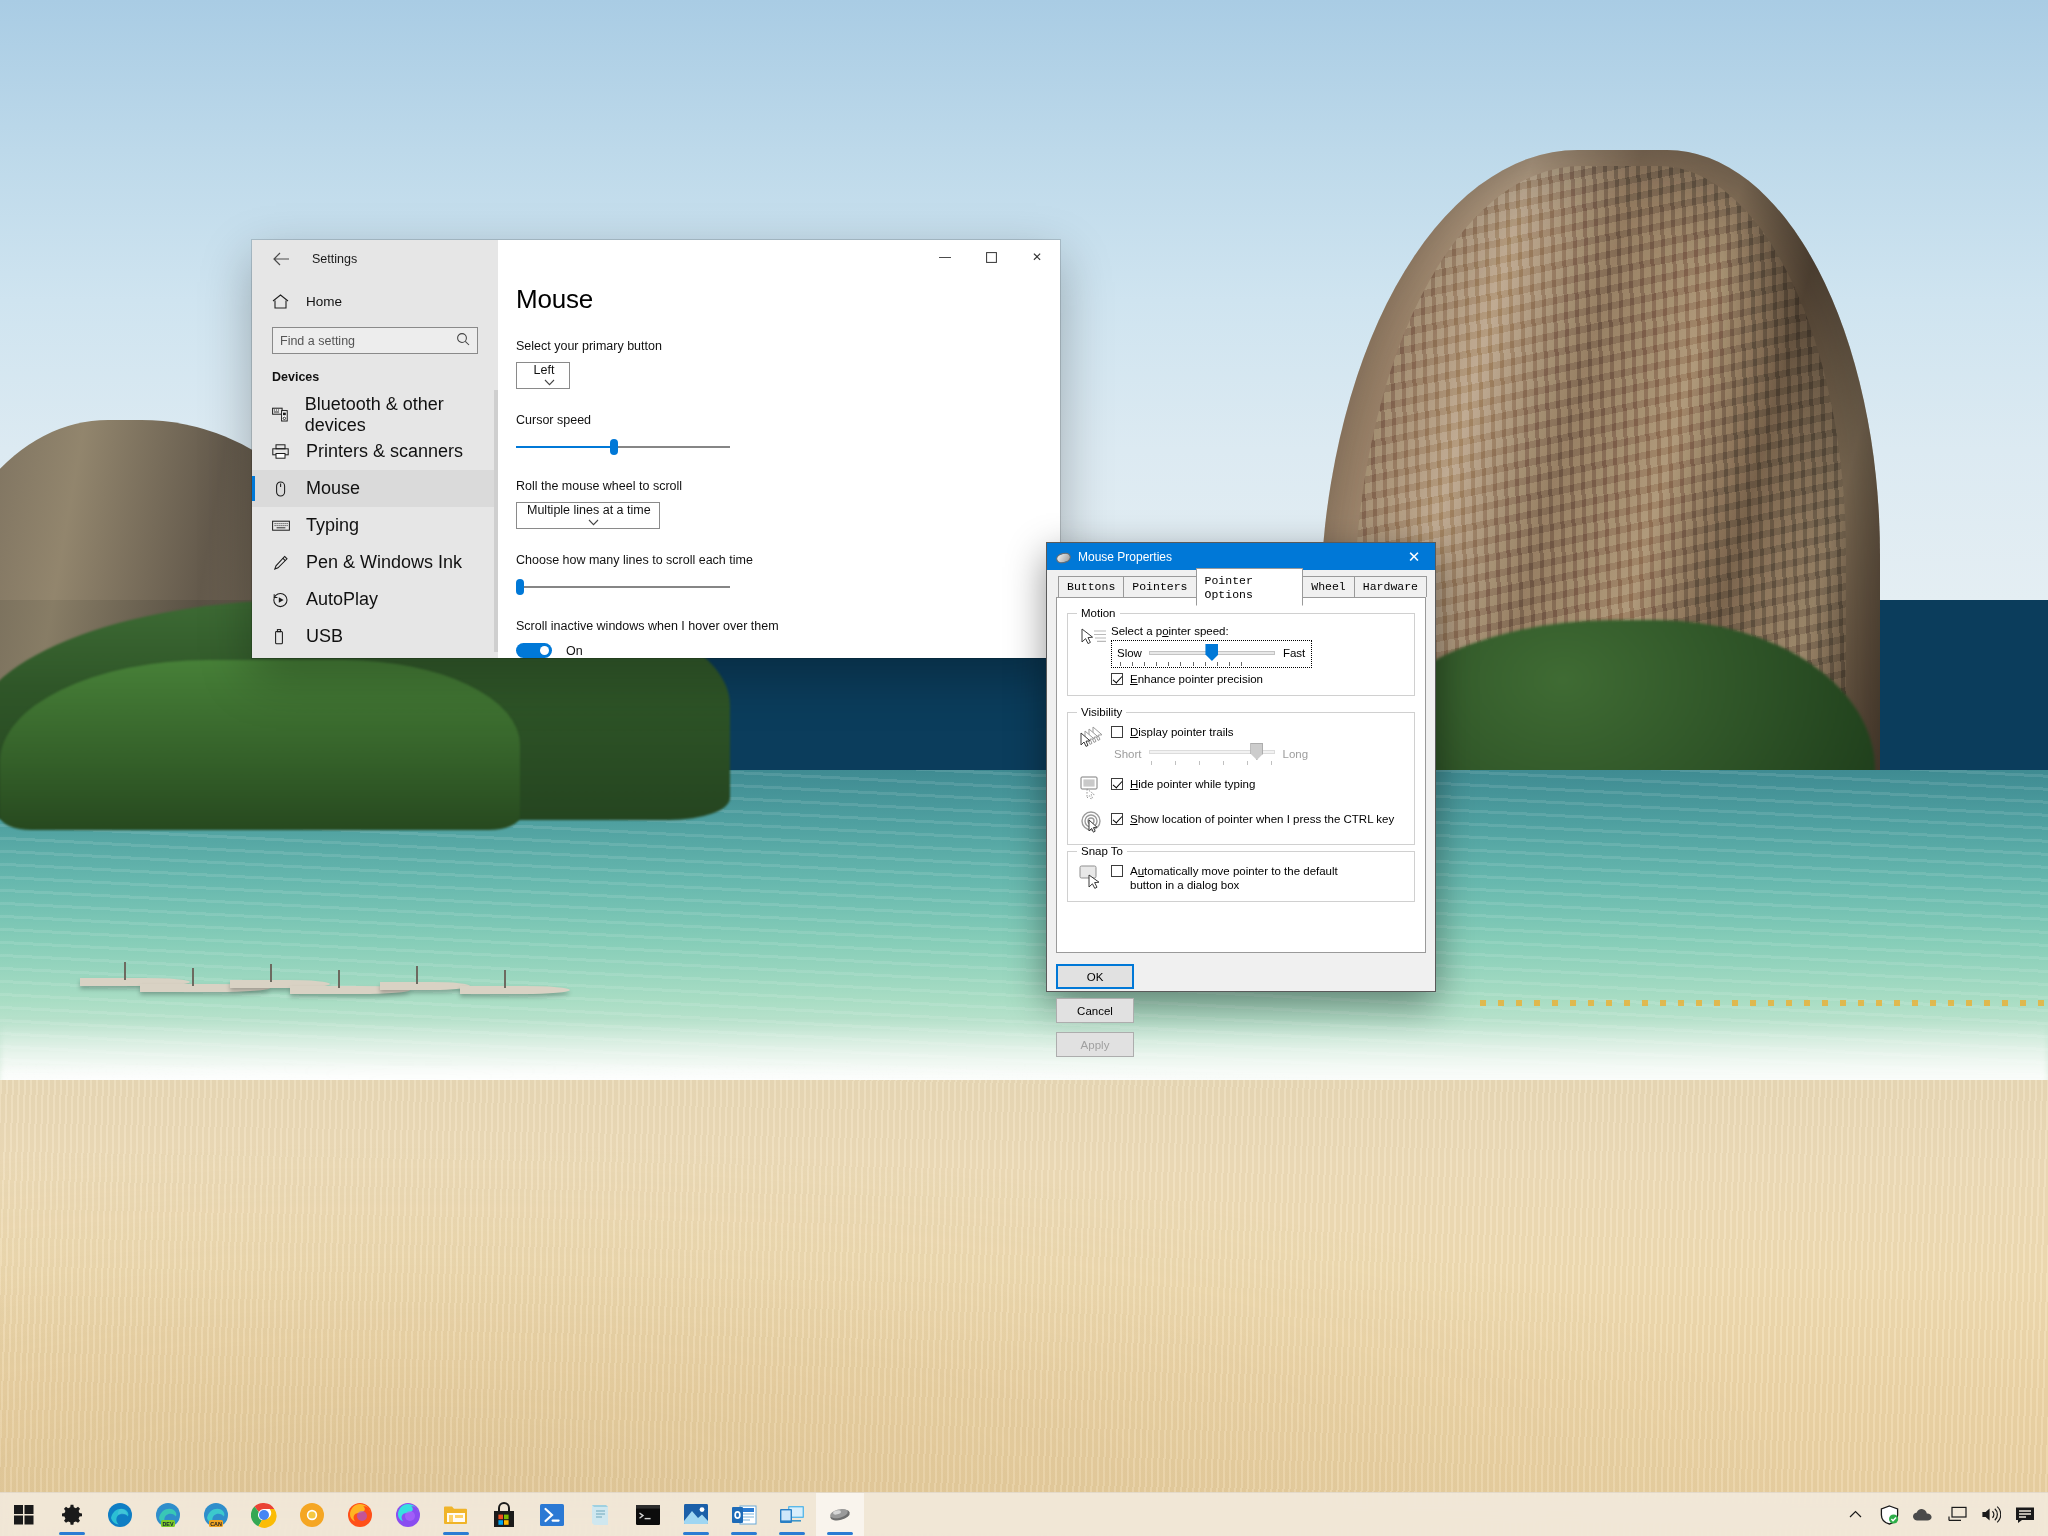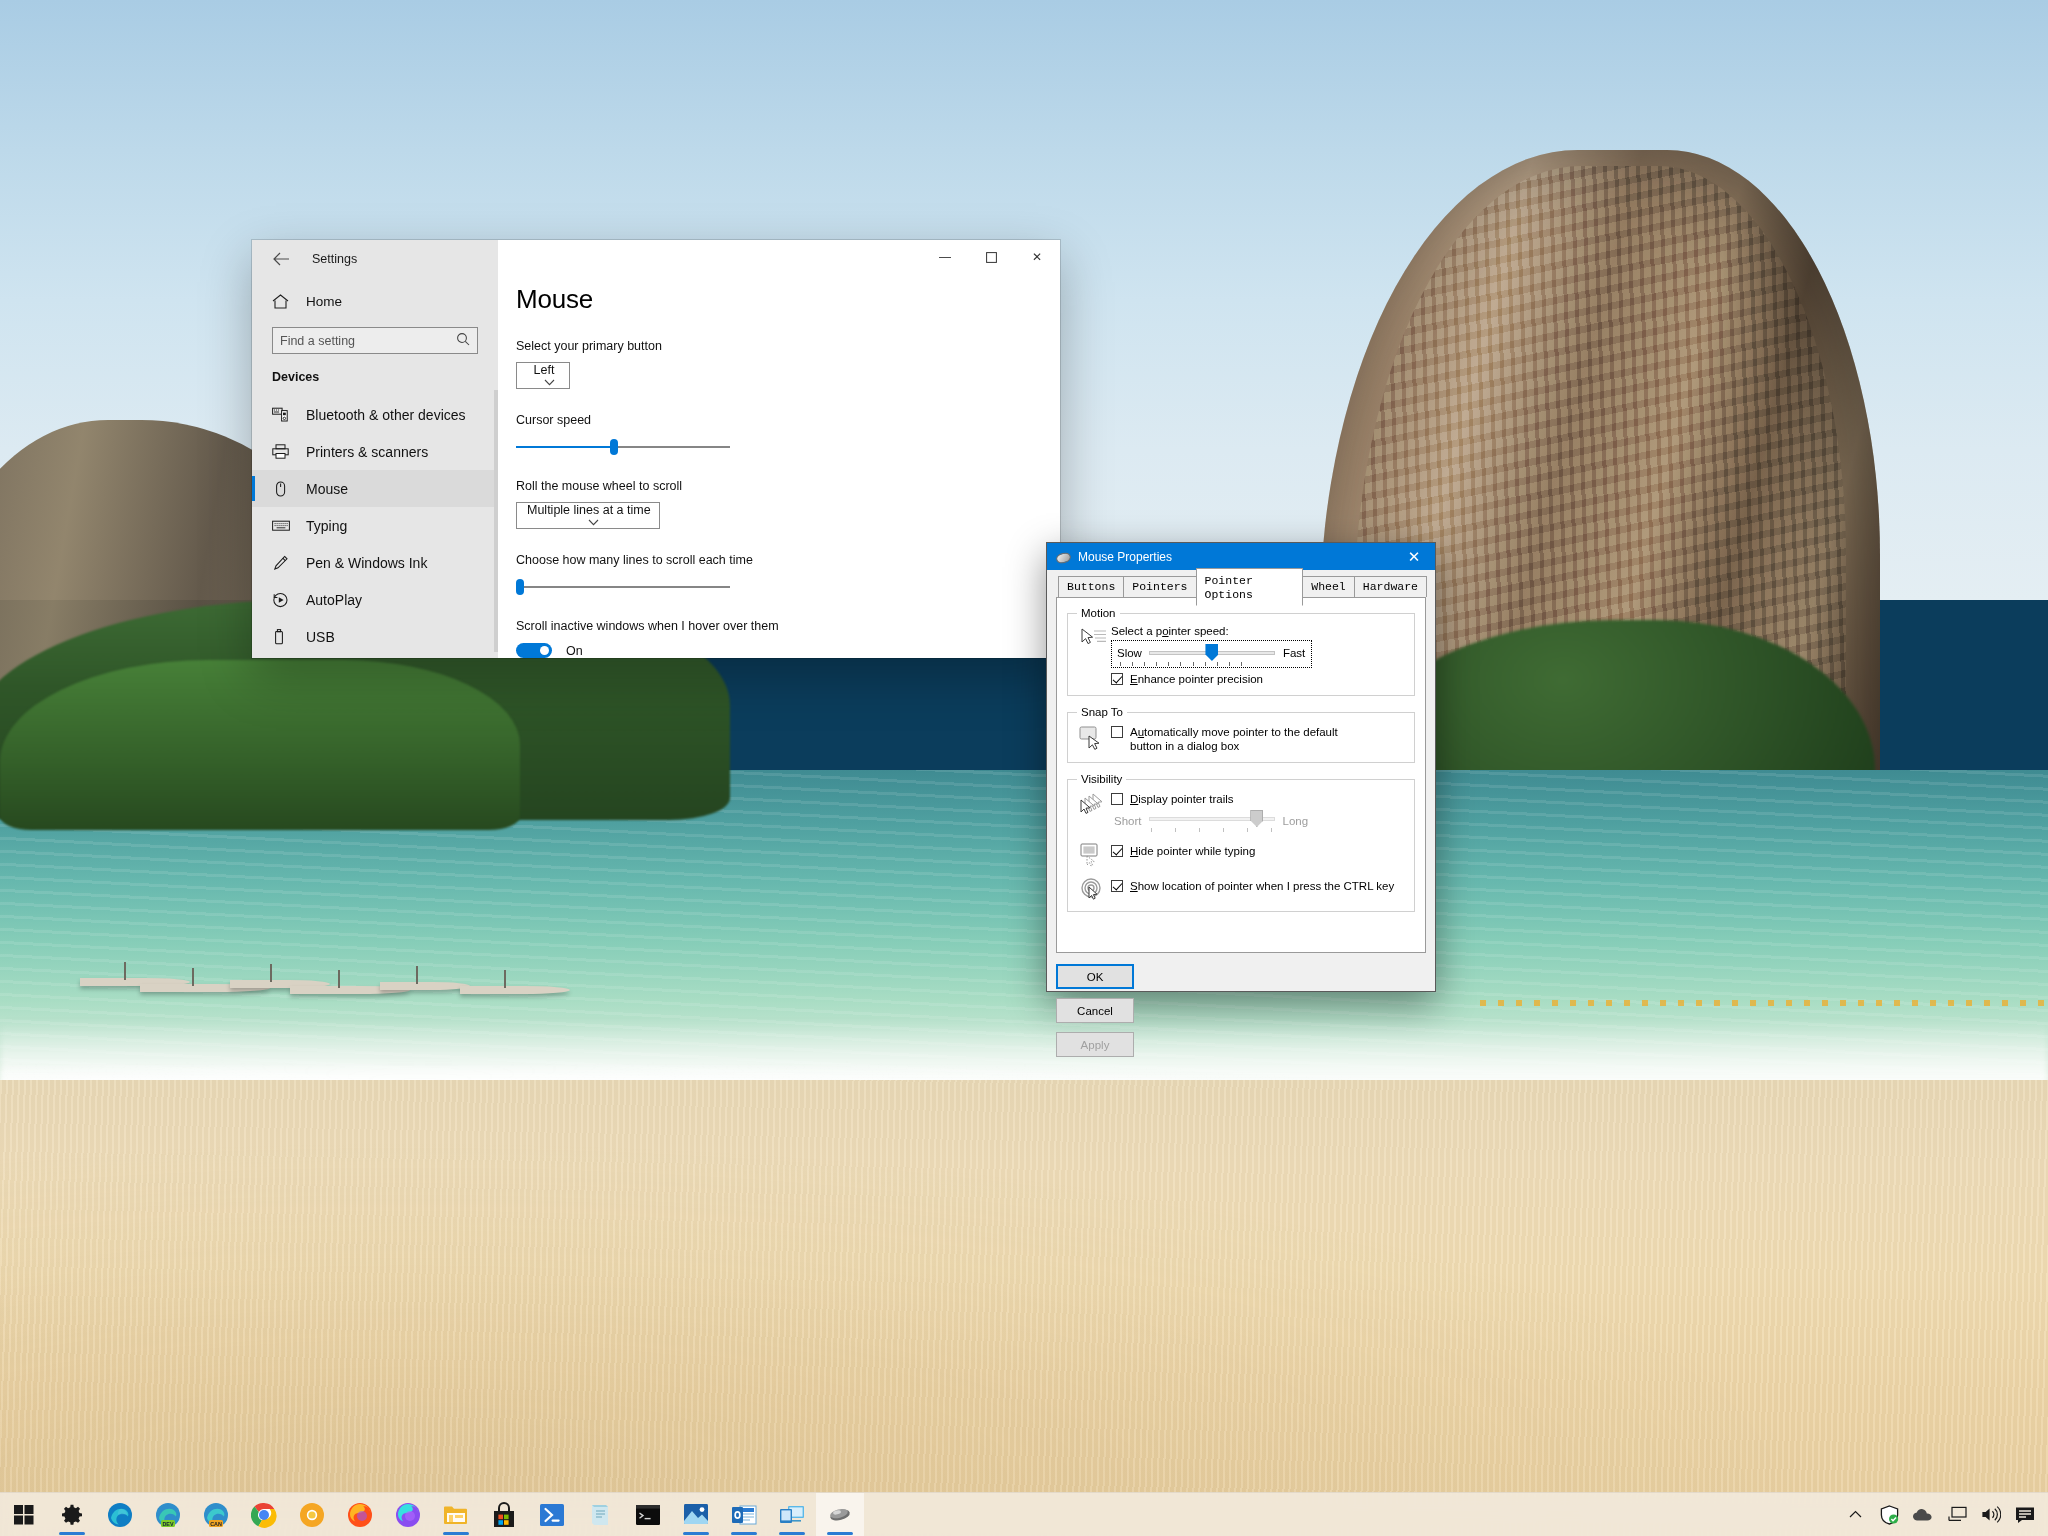--- a/index.html
+++ b/index.html
@@ -120,21 +120,21 @@
   .searchbox input{
     border:0; outline:0; background:transparent; flex:1; font-size:12.5px;
     font-family:"Liberation Sans",sans-serif; color:#333;
   }
   .searchbox input::placeholder{ color:#555; }
   .search-ic{ color:#444; font-size:13px; }
   .cat-head{ font-size:12.5px; font-weight:bold; color:#111; padding:16px 0 4px 20px; }
   .navlist{ margin-top:8px; }
   .navitem{ display:flex; align-items:center; height:37px; padding-left:20px; position:relative; }
   .navitem .ic{ width:24px; color:#1b1b1b; display:flex; align-items:center; }
-  .navitem .lb{ font-size:14px; color:#111; margin-left:10px; }
+  .navitem .lb{ font-size:18px; color:#111; margin-left:10px; }
   .navitem.sel{ background:#dadada; }
   .navitem.sel::before{ content:""; position:absolute; left:0; top:6px; bottom:6px; width:3px; background:#0078d7; }
   .sb-track{ position:absolute; right:0; top:150px; width:4px; height:262px; background:#cfcfcf; }
 
   .page{ padding:44px 0 0 18px; }
   .page h1{ font-size:26px; font-weight:400; color:#000; letter-spacing:-.2px; }
   .sec-label{ font-size:12.5px; color:#111; margin-top:24px; }
   .combo{
     margin-top:9px; height:27px; border:1px solid #8a8a8a; background:#fff;
     display:inline-flex; align-items:center; padding:0 8px 4px 10px; min-width:54px;flex-direction:column;
@@ -493,40 +493,20 @@
             <div class="chk">
               <span class="cbox on"></span>
               <span class="ctext">
                 <u>E</u>nhance pointer precision
               </span>
             </div>
           </div>
         </div>
       </fieldset>
 
-      <fieldset>
-        <legend>Snap To</legend>
-        <div class="fs-row">
-          <div class="glyph">
-            <svg width="30" height="24" viewBox="0 0 30 24" fill="none">
-              <rect x="1" y="1" width="16" height="12" rx="1.5" fill="#e8e8e8" stroke="#8f8f8f" stroke-width="1"></rect>
-              <path d="M10 10 L10 22 L13.4 18.8 L15.8 23.4 L18 22.2 L15.6 17.6 L20 17.2 Z" fill="#fff" stroke="#3a3a3a" stroke-width="1"></path>
-            </svg>
-          </div>
-          <div class="fs-content">
-            <div class="chk" style="margin-top:1px;">
-              <span class="cbox"></span>
-              <span class="ctext" style="max-width:214px;display:block;">
-                A<u>u</u>tomatically move pointer to the default button in a dialog box
-              </span>
-            </div>
-          </div>
-        </div>
-      </fieldset>
-
       <fieldset style="margin-bottom:0;">
         <legend>Visibility</legend>
 
         <div class="fs-row">
           <div class="glyph">
             <svg width="30" height="22" viewBox="0 0 30 22" fill="none">
               <g stroke="#9b9b9b" stroke-width="1" fill="#fff">
                 <path d="M14 1 L14 13 L17 10 L19 14.4 L21 13.4 L19 9.2 L23 8.8 Z"></path>
                 <path d="M10 3 L10 15 L13 12 L15 16.4 L17 15.4 L15 11.2 L19 10.8 Z"></path>
                 <path d="M6 5 L6 17 L9 14 L11 18.4 L13 17.4 L11 13.2 L15 12.8 Z"></path>
@@ -592,20 +572,40 @@
           <div class="fs-content">
             <div class="chk" style="margin-top:3px;">
               <span class="cbox on"></span>
               <span class="ctext">
                 <u>S</u>how location of pointer when I press the CTRL key
               </span>
             </div>
           </div>
         </div>
       </fieldset>
+
+      <fieldset>
+        <legend>Snap To</legend>
+        <div class="fs-row">
+          <div class="glyph">
+            <svg width="30" height="24" viewBox="0 0 30 24" fill="none">
+              <rect x="1" y="1" width="16" height="12" rx="1.5" fill="#e8e8e8" stroke="#8f8f8f" stroke-width="1"></rect>
+              <path d="M10 10 L10 22 L13.4 18.8 L15.8 23.4 L18 22.2 L15.6 17.6 L20 17.2 Z" fill="#fff" stroke="#3a3a3a" stroke-width="1"></path>
+            </svg>
+          </div>
+          <div class="fs-content">
+            <div class="chk" style="margin-top:1px;">
+              <span class="cbox"></span>
+              <span class="ctext" style="max-width:214px;display:block;">
+                A<u>u</u>tomatically move pointer to the default button in a dialog box
+              </span>
+            </div>
+          </div>
+        </div>
+      </fieldset>
     </div>
 
     <div class="md-buttons">
       <div class="btn focus">OK</div>
       <div class="btn">Cancel</div>
       <div class="btn disabled">Apply</div>
     </div>
   </div>
 </div>
 

